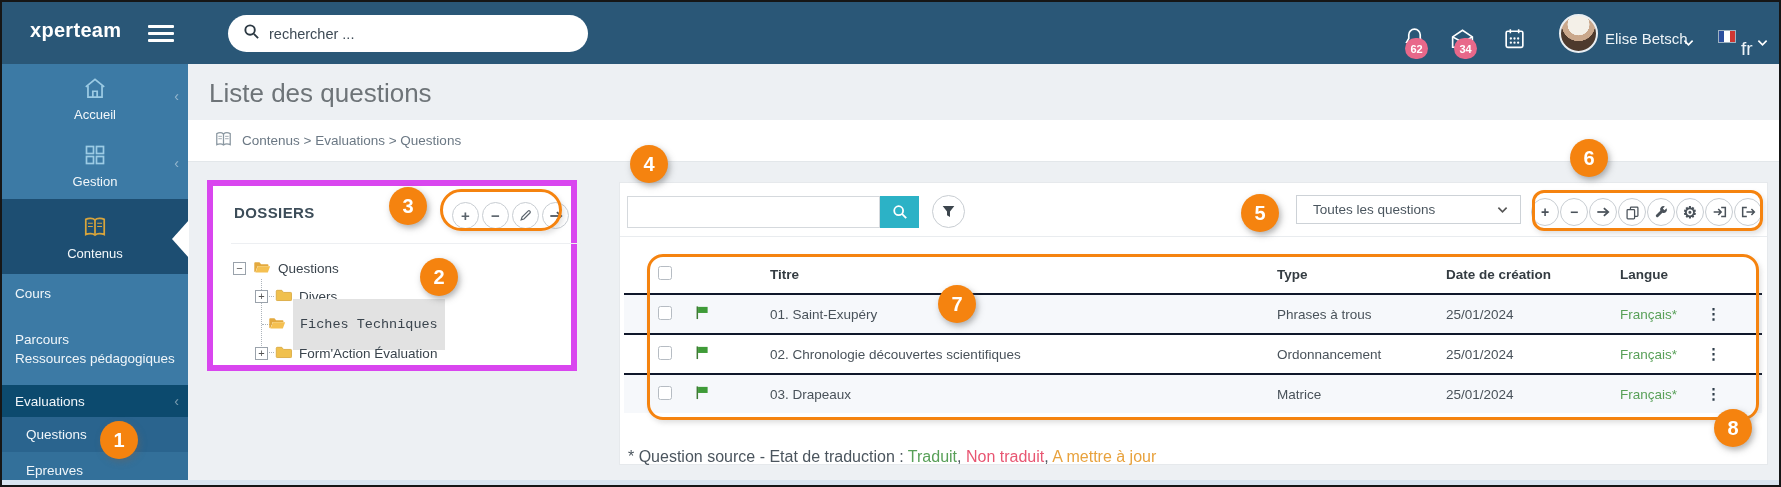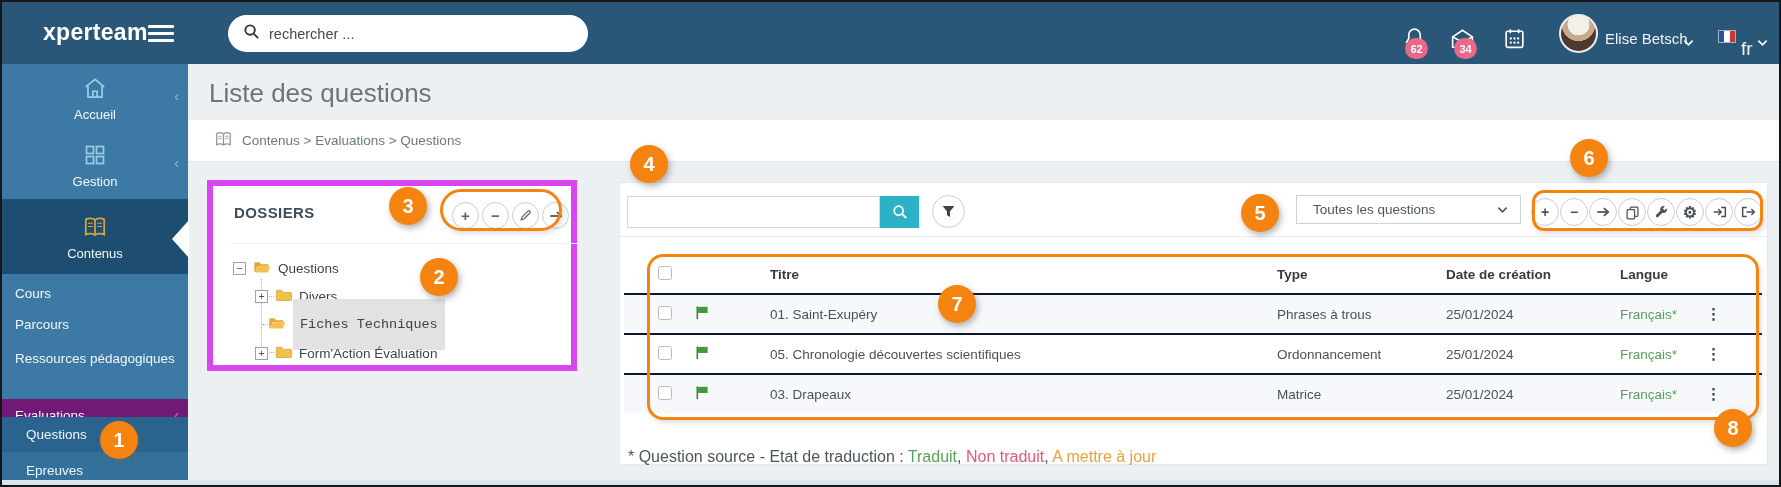--- a/index.html
+++ b/index.html
@@ -2,21 +2,21 @@
 <html><head>
 <meta charset="utf-8">
 <style>
   * { margin:0; padding:0; box-sizing:border-box; }
   body { font-family:"Liberation Sans", sans-serif; background:#888; }
   .frame { position:relative; width:1781px; height:487px; background:#edf0f3;
            border:2px solid #161616; overflow:hidden; }
 
   
   .topbar { position:absolute; left:0; top:0; width:100%; height:62px; background:#2a5777; }
-  .logo { position:absolute; left:41px; top:17px; font-size:23px; font-weight:bold; color:#fff; letter-spacing:.3px; }
+  .logo { position:absolute; left:28px; top:17px; font-size:20px; font-weight:bold; color:#fff; letter-spacing:.3px; }
   .hamburger { position:absolute; left:146px; top:23px; width:26px; height:17px; cursor:pointer; }
   .hamburger i { display:block; height:2.6px; background:#fff; border-radius:1px; margin-bottom:4.4px; }
   .search-pill { position:absolute; left:226px; top:13px; width:360px; height:37px; background:#fff;
                  border-radius:19px; display:flex; align-items:center; padding-left:15px; gap:9px; }
   .search-pill input { border:none; outline:none; font-size:14.5px; color:#a16207; width:290px; background:transparent; font-family:inherit;}
   .search-pill input::placeholder { color:#3e4a55; opacity:1; }
   .tb-ic { position:absolute; cursor:pointer; }
   .count-badge { position:absolute; min-width:23px; height:21px; border-radius:11px; background:#e8688a;
                  color:#fff; font-size:11px; font-weight:bold; display:flex; align-items:center;
                  justify-content:center; padding:0 5px; z-index:3;margin-top:28px; }
@@ -37,23 +37,23 @@
   .nav-accueil { top:0; height:63px; padding-top:12px; }
   .nav-gestion { top:63px; height:71px; padding-top:16px; }
   .nav-contenus { top:135px; height:75px; padding-top:17px; background:#1d4e72; }
   .chev-faint { position:absolute; right:9px; top:50%; transform:translateY(-50%);
                 color:rgba(255,255,255,.45); font-size:14px; }
   .chev-white { position:absolute; right:9px; top:50%; transform:translateY(-50%);
                 color:#fff; font-size:16px; font-weight:bold; }
   .nav-sub { position:absolute; left:0; width:100%; color:#f0f6fa; font-size:13.5px;
              display:flex; align-items:center; padding-left:13px; cursor:pointer; }
   .sub-cours       { top:213px; height:32px; }
-  .sub-parcours    { top:244px; height:32px; }
+  .sub-parcours    { top:259px; height:32px; }
   .sub-ressources  { top:277px; height:34px; }
-  .sub-evaluations { top:321px; height:32px; background:#701a75;margin-top:14px; }
+  .sub-evaluations { top:321px; height:32px; background:#0c4a6e; }
   .sub-questions   { top:353px; height:35px; background:#2a648e; padding-left:24px; }
   .sub-epreuves    { top:388px; height:37px; background:#33709a; padding-left:24px; }
   .notch { position:absolute; left:170px; top:218px; width:0; height:0; z-index:6;
            border-top:19px solid transparent; border-bottom:19px solid transparent; border-right:17px solid #fff; }
 
   
   .page-title { position:absolute; left:207px; top:76px; font-size:26px; color:#6e7478; }
   .crumbbar { position:absolute; left:186px; top:118px; right:0; height:42px; background:#fff;
               border-bottom:1px solid #e3e7ea; display:flex; align-items:center; padding-left:26px;
               gap:9px; color:#6b7884; font-size:13.5px; }
@@ -409,21 +409,21 @@
       </div>
 
       <div class="trow r">
         <span class="cell-cb"><input type="checkbox" class="cb" style=""></span>
         <span class="cell-flag">
           <svg width="16" height="15" viewBox="0 0 16 16">
               <path d="M3 1.5 V15" stroke="#3e7a35" stroke-width="1.6"></path>
               <path d="M3.8 2 H14 V8.5 H3.8 Z" fill="#3f9b38"></path>
             </svg>
         </span>
-        <span class="cell-title">05. Chronologie découvertes scientifiques</span>
+        <span class="cell-title">02. Chronologie découvertes scientifiques</span>
         <span>Ordonnancement</span>
         <span>25/01/2024</span>
         <span class="cell-lang">Français*</span>
         <span class="cell-kebab">⋮</span>
       </div>
 
       <div class="trow r">
         <span class="cell-cb"><input type="checkbox" class="cb" style=""></span>
         <span class="cell-flag">
           <svg width="16" height="15" viewBox="0 0 16 16">

